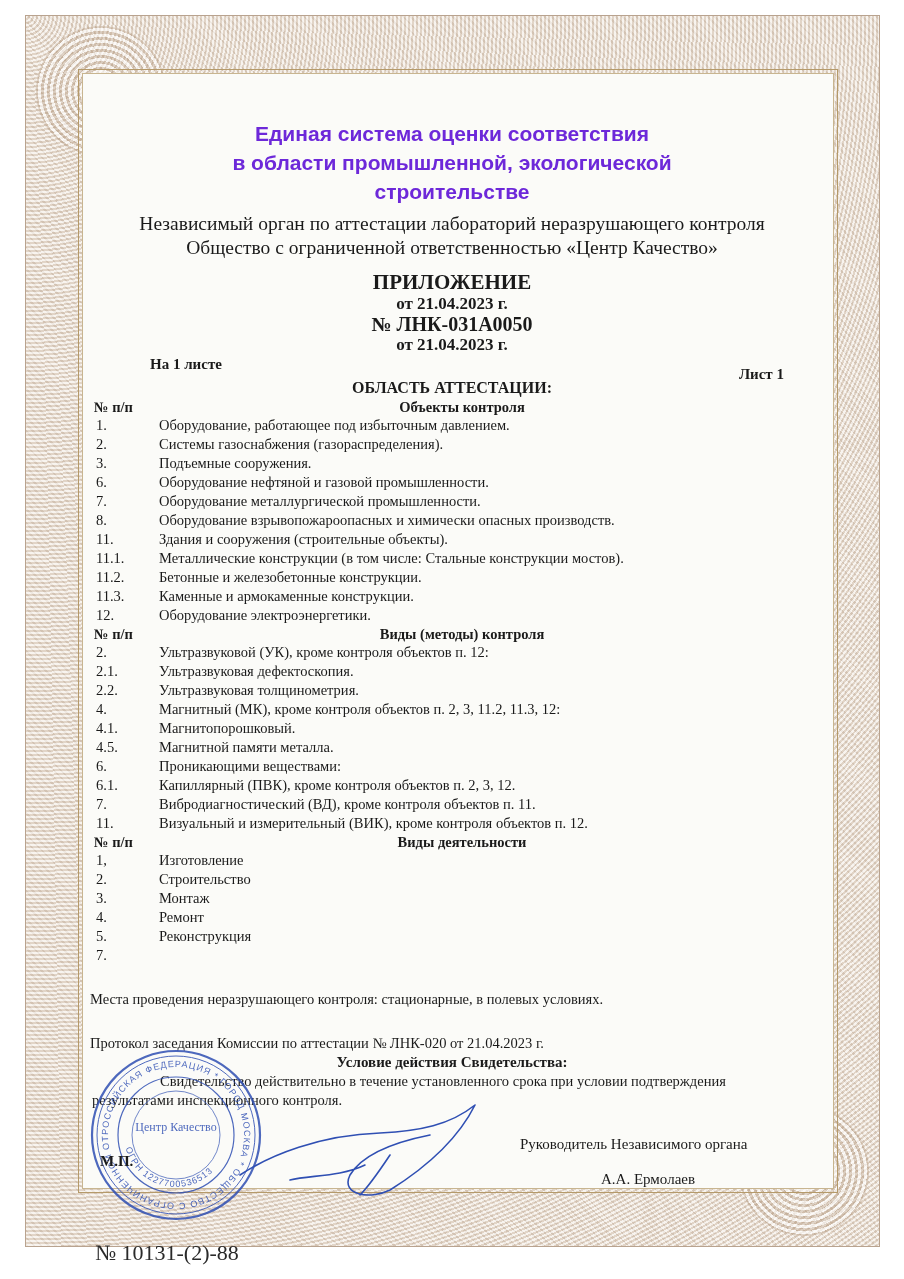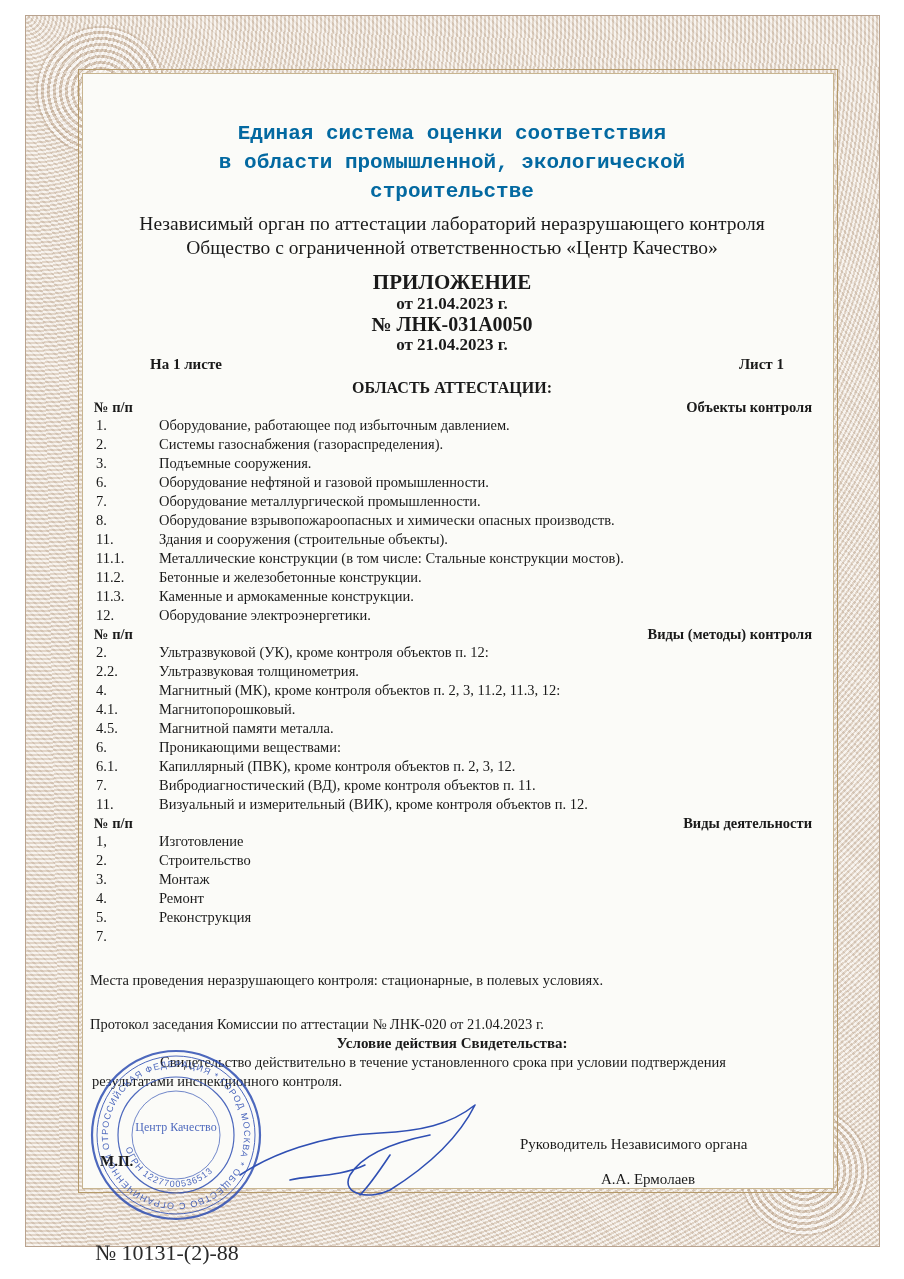--- a/index.html
+++ b/index.html
@@ -29,41 +29,41 @@
   }
   .paper {
     position: absolute; left: 82px; top: 73px; width: 752px; height: 1116px;
     background: #fbfbf8;
     border: 1px solid #c8b590; box-sizing: border-box;
   }
 
   .content { position: absolute; left: 92px; top: 73px; width: 720px; }
 
   .mono-title {
-    font-family: Liberation Mono, monospace; font-weight: bold; font-size: 21px;
-    text-align: center; line-height: 29px; color: #0369a1;
+    font-family: Liberation Sans, sans-serif; font-weight: bold; font-size: 21px;
+    text-align: center; line-height: 29px; color: #6d28d9;
   }
   .mono-title .l1 { margin-top: 46px; }
   .subtitle { font-size: 19.5px; text-align: center; line-height: 24px; }
   .subtitle.first { margin-top: 6px; }
 
   .appendix { text-align: center; font-weight: bold; }
   .appendix .big { font-size: 21px; line-height: 24px; margin-top: 10px; }
   .appendix .med { font-size: 17px; line-height: 19px; }
   .appendix .num { font-size: 20px; line-height: 22px; }
 
   .sheet-row { position: relative; height: 20px; font-weight: bold; font-size: 15px; }
   .sheet-row .left { position: absolute; left: 58px; top: 2px; }
-  .sheet-row .right { position: absolute; right: 28px; top: 2px; }
+  .sheet-row .right { position: absolute; right: 28px; top: 12px; }
 
   .scope { text-align: center; font-weight: bold; font-size: 16px; line-height: 20px; margin-top: 4px; }
 
   .sec-head { position: relative; height: 18px; font-weight: bold; font-size: 14.5px; line-height: 18px; }
   .sec-head .num-h { position: absolute; left: 2px; }
-  .sec-head .title-h { position: absolute; left: 0; right: 0; text-align: right; padding-left: 20px; }
+  .sec-head .title-h { position: absolute; left: 0; right: 0; text-align: center; padding-left: 20px; }
 
   .row { position: relative; height: 19px; font-size: 14.5px; line-height: 19px; }
   .row .n { position: absolute; left: 4px; }
   .row .t { position: absolute; left: 67px; white-space: nowrap; }
 
   .note { font-size: 14.5px; line-height: 19px; margin-left: -2px; white-space: nowrap; margin-top: 25px; }
   .cond-title { text-align: center; font-weight: bold; font-size: 15px; line-height: 19px; }
   .cond-text { font-size: 14.5px; line-height: 19px; white-space: nowrap; }
   .cond-text .indent { padding-left: 68px; }
 
@@ -154,20 +154,24 @@
       <span class="t">Оборудование электроэнергетики.</span>
     </div>
 
   <div class="sec-head">
     <span class="num-h">№ п/п</span>
     <span class="title-h">Виды (методы) контроля</span>
   </div>
   <div class="row">
       <span class="n">2.</span>
       <span class="t">Ультразвуковой (УК), кроме контроля объектов п. 12:</span>
+    </div>
+  <div class="row">
+      <span class="n">2.1.</span>
+      <span class="t">Ультразвуковая дефектоскопия.</span>
     </div>
   <div class="row">
       <span class="n">2.2.</span>
       <span class="t">Ультразвуковая толщинометрия.</span>
     </div>
   <div class="row">
       <span class="n">4.</span>
       <span class="t">Магнитный (МК), кроме контроля объектов п. 2, 3, 11.2, 11.3, 12:</span>
     </div>
   <div class="row">

